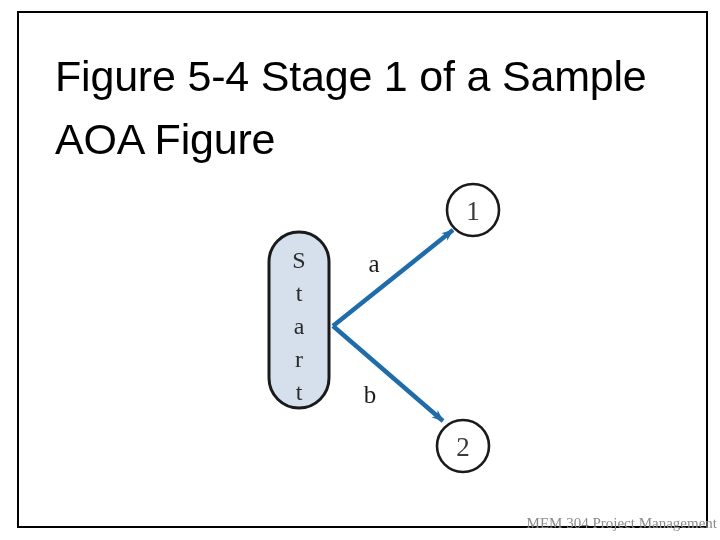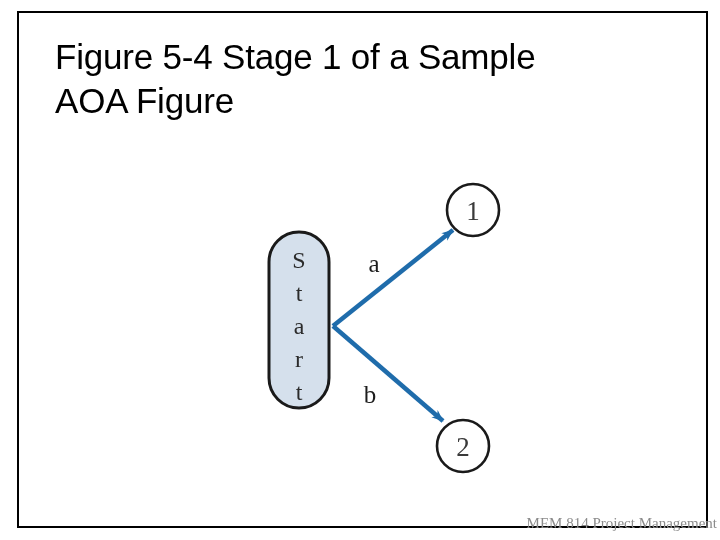--- a/index.html
+++ b/index.html
@@ -37,26 +37,27 @@
 
   
   #title-block {
     position: absolute;
     left: 36px;
     top: 22px;
     width: 640px;
   }
   .title-line {
     font-family: "Liberation Sans", sans-serif;
-    font-size: 35px;
+    font-size: 43px;
     line-height: 44px;
     font-weight: 400;
     color: #000000;
     letter-spacing: -0.2px;
     white-space: nowrap;
+    margin-top: 19px;
   }
 
   
   #diagram {
     position: absolute;
     left: 228px;
     top: 155px;
     width: 290px;
     height: 330px;
   }
@@ -143,16 +144,16 @@
         </g>
 
         <g>
           <circle cx="216" cy="278" r="26" fill="#ffffff" stroke="#1a1a1a" stroke-width="2.6"></circle>
           <text class="node-num" x="216" y="288" text-anchor="middle">2</text>
         </g>
 
       </svg>
     </div>
 
-    <div id="footer">MEM 814 Project Management</div>
+    <div id="footer">MEM 304 Project Management</div>
 
   </div>
 </div>
 
 </body></html>

